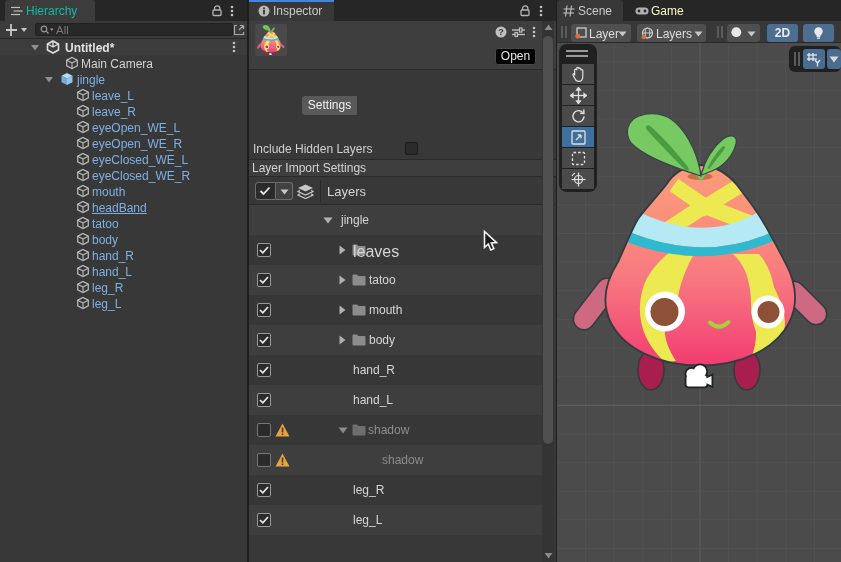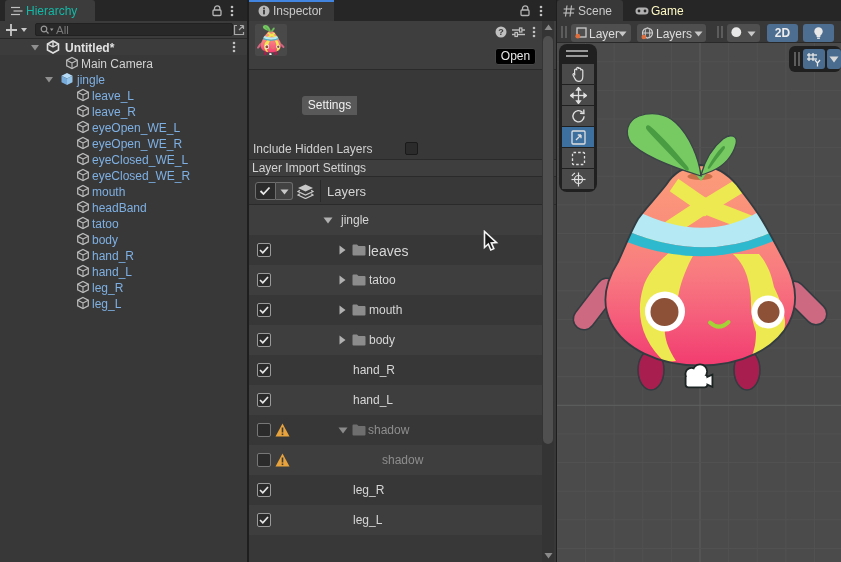--- a/index.html
+++ b/index.html
@@ -117,21 +117,21 @@
       <div class="txt" style="left:92px;top:169px;font-size:12px;color:#7eb0e4;">eyeClosed_WE_R</div>
       <svg class="abs" style="left:76px;top:184px;" width="14" height="14" viewBox="0 0 14 14">
         <path d="M7 1.5 L12.3 4.2 L12.3 9.8 L7 12.5 L1.7 9.8 L1.7 4.2 Z" fill="none" stroke="#bdbdbd" stroke-width="1.2"></path>
         <path d="M7 7 L7 12.5 M1.7 4.2 L7 7 M12.3 4.2 L7 7" stroke="#bdbdbd" stroke-width="1.1" fill="none"></path>
       </svg>
       <div class="txt" style="left:92px;top:185px;font-size:12px;color:#7eb0e4;">mouth</div>
       <svg class="abs" style="left:76px;top:200px;" width="14" height="14" viewBox="0 0 14 14">
         <path d="M7 1.5 L12.3 4.2 L12.3 9.8 L7 12.5 L1.7 9.8 L1.7 4.2 Z" fill="none" stroke="#bdbdbd" stroke-width="1.2"></path>
         <path d="M7 7 L7 12.5 M1.7 4.2 L7 7 M12.3 4.2 L7 7" stroke="#bdbdbd" stroke-width="1.1" fill="none"></path>
       </svg>
-      <div class="txt" style="left:92px;top:201px;font-size:12px;color:#7eb0e4;">headBand</div>
+      <div class="txt" style="left:92px;top:201px;font-size:12px;color:#7eb0e4;text-decoration:underline;">headBand</div>
       <svg class="abs" style="left:76px;top:216px;" width="14" height="14" viewBox="0 0 14 14">
         <path d="M7 1.5 L12.3 4.2 L12.3 9.8 L7 12.5 L1.7 9.8 L1.7 4.2 Z" fill="none" stroke="#bdbdbd" stroke-width="1.2"></path>
         <path d="M7 7 L7 12.5 M1.7 4.2 L7 7 M12.3 4.2 L7 7" stroke="#bdbdbd" stroke-width="1.1" fill="none"></path>
       </svg>
       <div class="txt" style="left:92px;top:217px;font-size:12px;color:#7eb0e4;">tatoo</div>
       <svg class="abs" style="left:76px;top:232px;" width="14" height="14" viewBox="0 0 14 14">
         <path d="M7 1.5 L12.3 4.2 L12.3 9.8 L7 12.5 L1.7 9.8 L1.7 4.2 Z" fill="none" stroke="#bdbdbd" stroke-width="1.2"></path>
         <path d="M7 7 L7 12.5 M1.7 4.2 L7 7 M12.3 4.2 L7 7" stroke="#bdbdbd" stroke-width="1.1" fill="none"></path>
       </svg>
       <div class="txt" style="left:92px;top:233px;font-size:12px;color:#7eb0e4;">body</div>
@@ -232,21 +232,21 @@
       <div class="abs" style="left:257px;top:243px;width:14px;height:14px;background:#2b2b2b;border:1px solid #9a9a9a;border-radius:2px;"></div>
       <svg class="abs" style="left:259px;top:246px;" width="10" height="8" viewBox="0 0 10 8">
         <path d="M1 4 L3.8 6.8 L9 1" fill="none" stroke="#e8e8e8" stroke-width="1.7"></path>
       </svg>
       <svg class="abs" style="left:339px;top:245px;" width="7" height="10" viewBox="0 0 7 10">
         <path d="M0.5 0.5 L6.5 5 L0.5 9.5 Z" fill="#b0b0b0"></path>
       </svg>
       <svg class="abs" style="left:352px;top:244px;" width="14" height="12" viewBox="0 0 14 12">
         <path d="M0.5 1.5 A1 1 0 0 1 1.5 0.5 L5 0.5 L6.5 2 L12.5 2 A1 1 0 0 1 13.5 3 L13.5 10.5 A1 1 0 0 1 12.5 11.5 L1.5 11.5 A1 1 0 0 1 0.5 10.5 Z" fill="#8c8c8c"></path>
       </svg>
-      <div class="txt" style="left:368px;top:243px;font-size:14px;color:#d6d6d6;">leaves</div>
+      <div class="txt" style="left:353px;top:243px;font-size:16px;color:#d6d6d6;">leaves</div>
       <div class="abs" style="left:249px;top:265px;width:293px;height:30px;background:#3e3e3e;"></div>
       <div class="abs" style="left:257px;top:273px;width:14px;height:14px;background:#2b2b2b;border:1px solid #9a9a9a;border-radius:2px;"></div>
       <svg class="abs" style="left:259px;top:276px;" width="10" height="8" viewBox="0 0 10 8">
         <path d="M1 4 L3.8 6.8 L9 1" fill="none" stroke="#e8e8e8" stroke-width="1.7"></path>
       </svg>
       <svg class="abs" style="left:339px;top:275px;" width="7" height="10" viewBox="0 0 7 10">
         <path d="M0.5 0.5 L6.5 5 L0.5 9.5 Z" fill="#b0b0b0"></path>
       </svg>
       <svg class="abs" style="left:352px;top:274px;" width="14" height="12" viewBox="0 0 14 12">
         <path d="M0.5 1.5 A1 1 0 0 1 1.5 0.5 L5 0.5 L6.5 2 L12.5 2 A1 1 0 0 1 13.5 3 L13.5 10.5 A1 1 0 0 1 12.5 11.5 L1.5 11.5 A1 1 0 0 1 0.5 10.5 Z" fill="#8c8c8c"></path>

